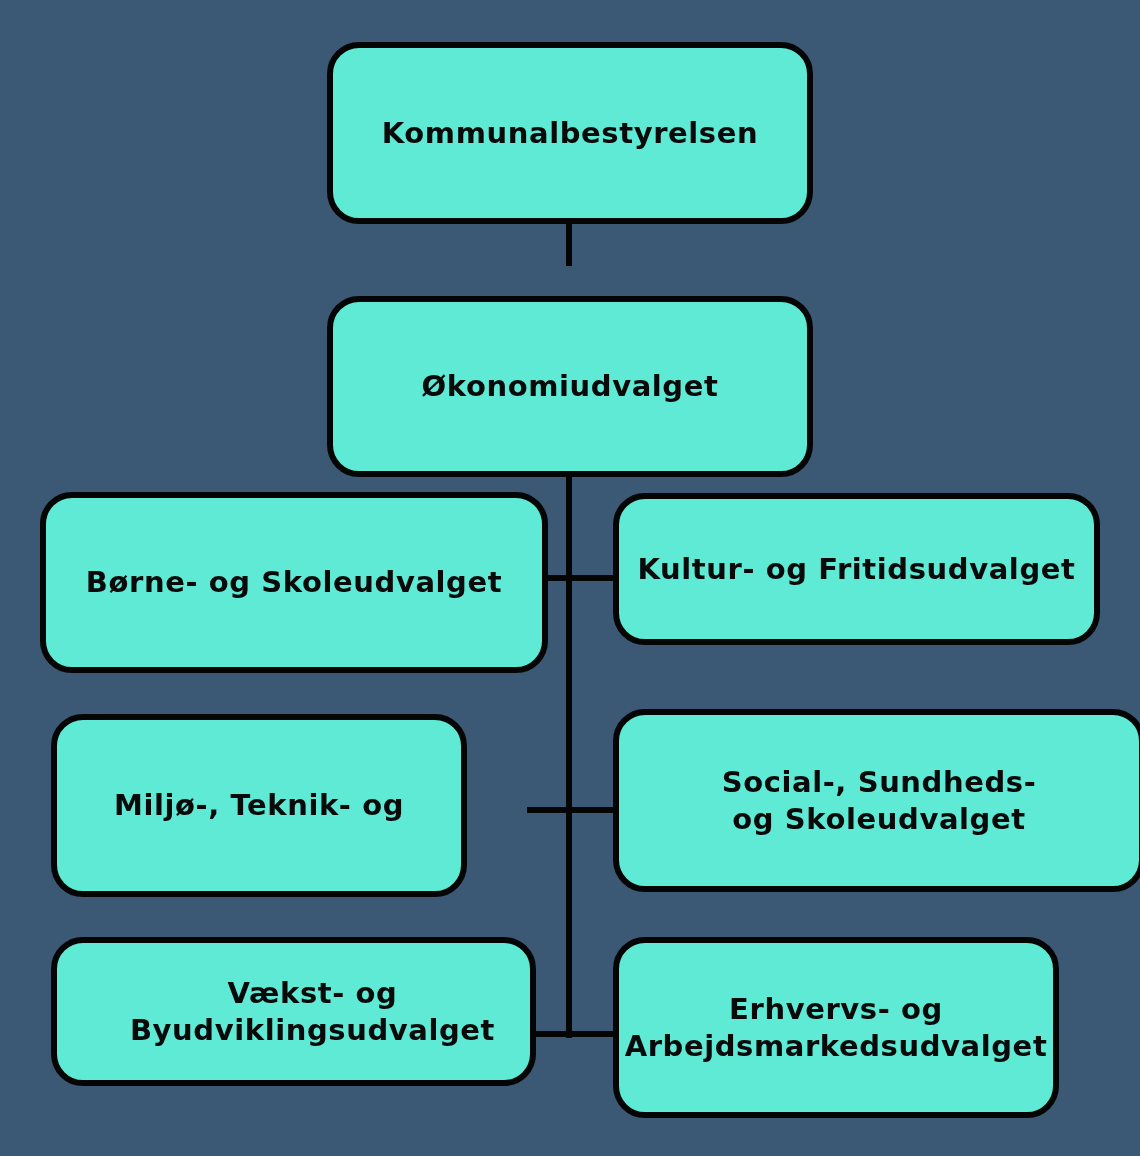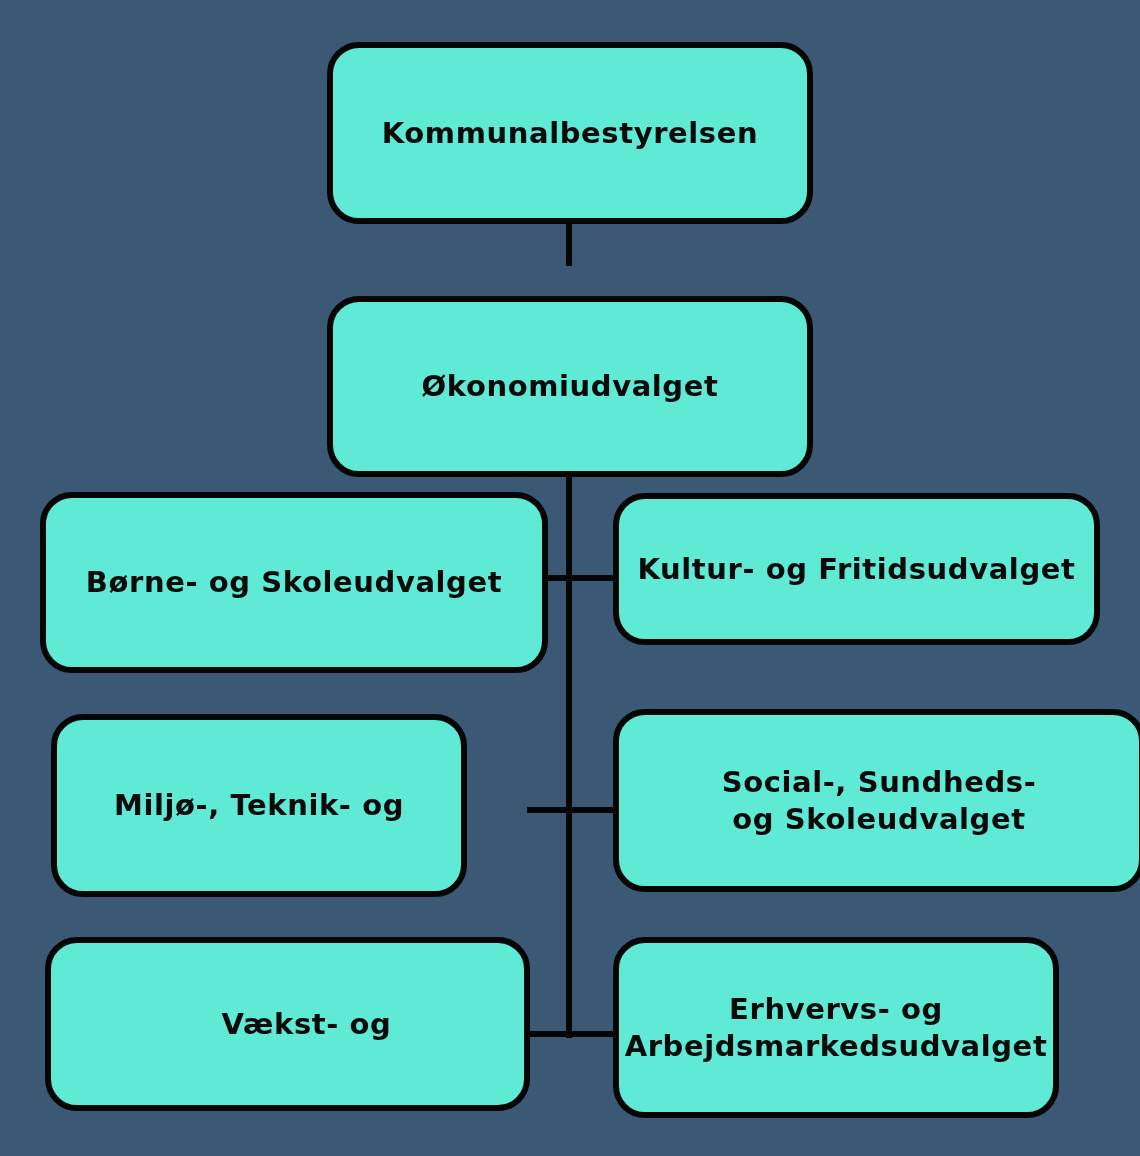--- a/index.html
+++ b/index.html
@@ -58,23 +58,24 @@
     <span>Miljø-, Teknik- og</span>
   </div>
 </div>
 <div class="box" style="left:613px; top:709px; width:532px; height:183px;">
   <div>
     <span>Social-, Sundheds-</span>
     <span>og Skoleudvalget</span>
   </div>
 </div>
 
-<div class="box" style="left:45px; top:937px; width:485px; height:174px;padding-left:38px;">
+<div class="box" style="left:51px; top:937px; width:485px; height:149px;padding-left:38px;">
   <div>
     <span>Vækst- og</span>
+    <span>Byudviklingsudvalget</span>
   </div>
 </div>
 <div class="box" style="left:613px; top:937px; width:446px; height:181px;">
   <div>
     <span>Erhvervs- og</span>
     <span>Arbejdsmarkedsudvalget</span>
   </div>
 </div>
 
 </body></html>

